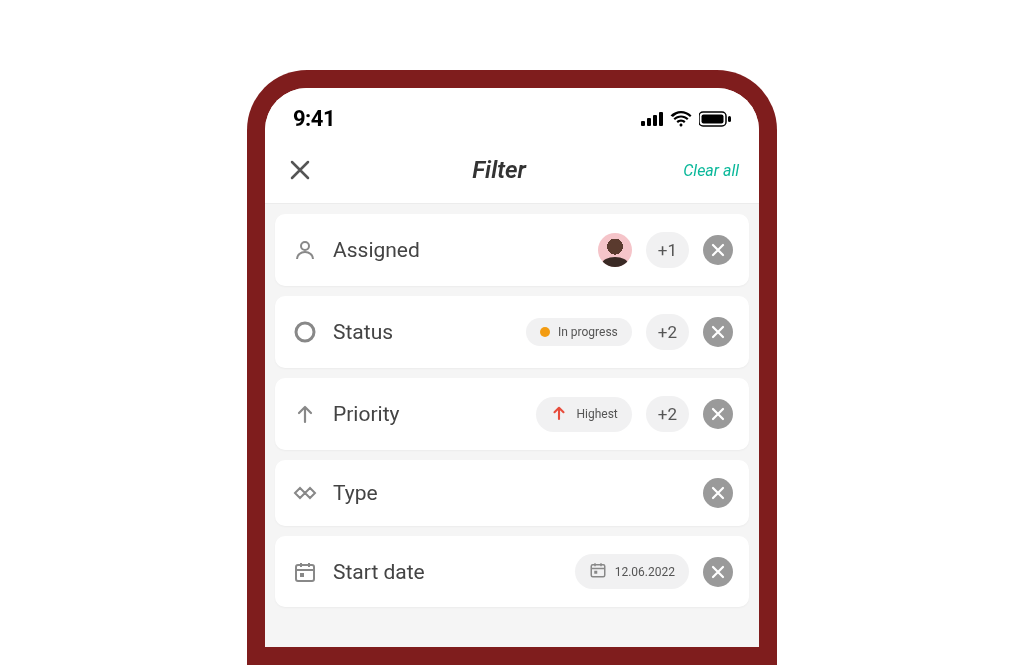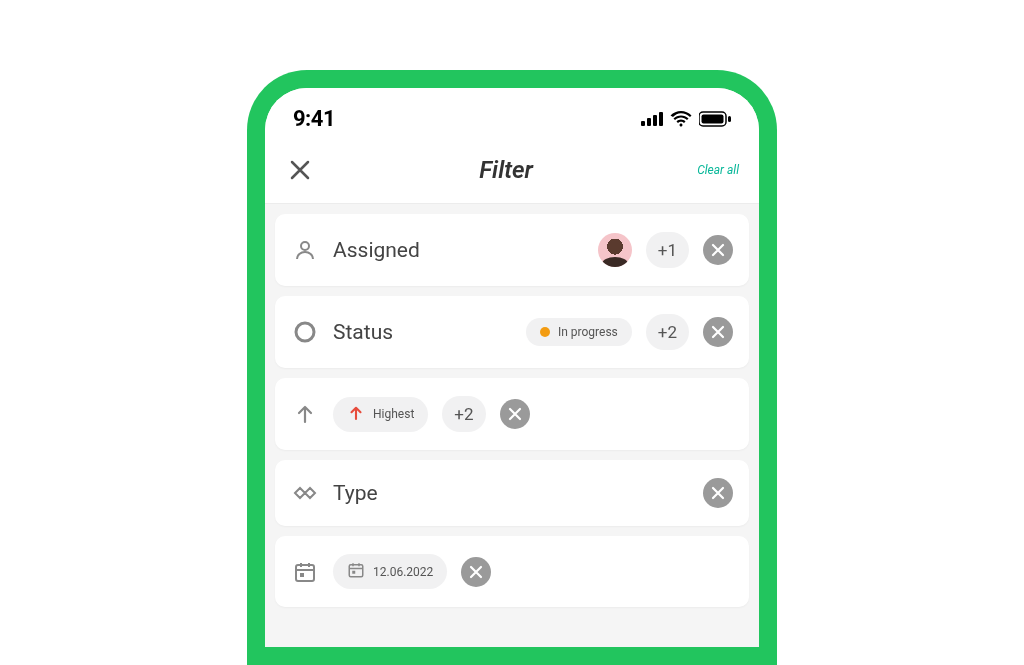--- a/index.html
+++ b/index.html
@@ -12,21 +12,21 @@
       background: #fff;
       width: 1024px;
       height: 665px;
       display: flex;
       justify-content: center;
       padding-top: 70px;
     }
     .device {
       width: 530px;
       height: 595px;
-      background: #22c55e;
+      background: #7f1d1d;
       border-radius: 60px 60px 0 0;
       padding: 18px;
       overflow: hidden;
     }
     .screen {
       width: 100%;
       height: 100%;
       background: #f5f5f5;
       border-radius: 42px 42px 0 0;
       overflow: hidden;
@@ -73,21 +73,21 @@
       cursor: pointer;
     }
     .title {
       font-size: 24px;
       font-weight: 600;
       color: #333;
       flex: 1;
       text-align: center;
     }
     .clearall {
-      font-size: 12px;
+      font-size: 16px;
       color: #0ab89a;
       cursor: pointer;
       font-weight: 400;
       text-align: right;
     }
     .list {
       flex: 1;
       padding: 10px;
       display: flex;
       flex-direction: column;
@@ -256,20 +256,21 @@
             </svg>
         </span>
       </div>
 
       <div class="card">
         <span class="card-icon">
           <svg width="24" height="24" viewBox="0 0 24 24">
               <path d="M12 20V5M6 11l6-6 6 6" fill="none" stroke="#888" stroke-width="2.2" stroke-linecap="round" stroke-linejoin="round"></path>
             </svg>
         </span>
+        <span class="card-label">Priority</span>
         <span class="chip">
           <span class="priority-icon">
             <svg width="18" height="18" viewBox="0 0 24 24">
                 <path d="M12 20V5M6 11l6-6 6 6" fill="none" stroke="#e74c3c" stroke-width="2.8" stroke-linecap="round" stroke-linejoin="round"></path>
               </svg>
           </span>
           <span>Highest</span>
         </span>
         <span class="count-pill">+2</span>
         <span class="remove-btn">
@@ -296,20 +297,21 @@
       <div class="card">
         <span class="card-icon">
           <svg width="24" height="24" viewBox="0 0 24 24">
               <rect x="3" y="5" width="18" height="16" rx="2" fill="none" stroke="#888" stroke-width="2"></rect>
               <line x1="3" y1="10" x2="21" y2="10" stroke="#888" stroke-width="2"></line>
               <line x1="8" y1="3" x2="8" y2="7" stroke="#888" stroke-width="2"></line>
               <line x1="16" y1="3" x2="16" y2="7" stroke="#888" stroke-width="2"></line>
               <rect x="7" y="13" width="4" height="4" fill="#888"></rect>
             </svg>
         </span>
+        <span class="card-label">Start date</span>
         <span class="chip">
           <span class="date-icon">
             <svg width="18" height="18" viewBox="0 0 24 24">
                 <rect x="3" y="5" width="18" height="16" rx="2" fill="none" stroke="#888" stroke-width="2"></rect>
                 <line x1="3" y1="10" x2="21" y2="10" stroke="#888" stroke-width="2"></line>
                 <line x1="8" y1="3" x2="8" y2="7" stroke="#888" stroke-width="2"></line>
                 <line x1="16" y1="3" x2="16" y2="7" stroke="#888" stroke-width="2"></line>
                 <rect x="7" y="13" width="4" height="4" fill="#888"></rect>
               </svg>
           </span>

